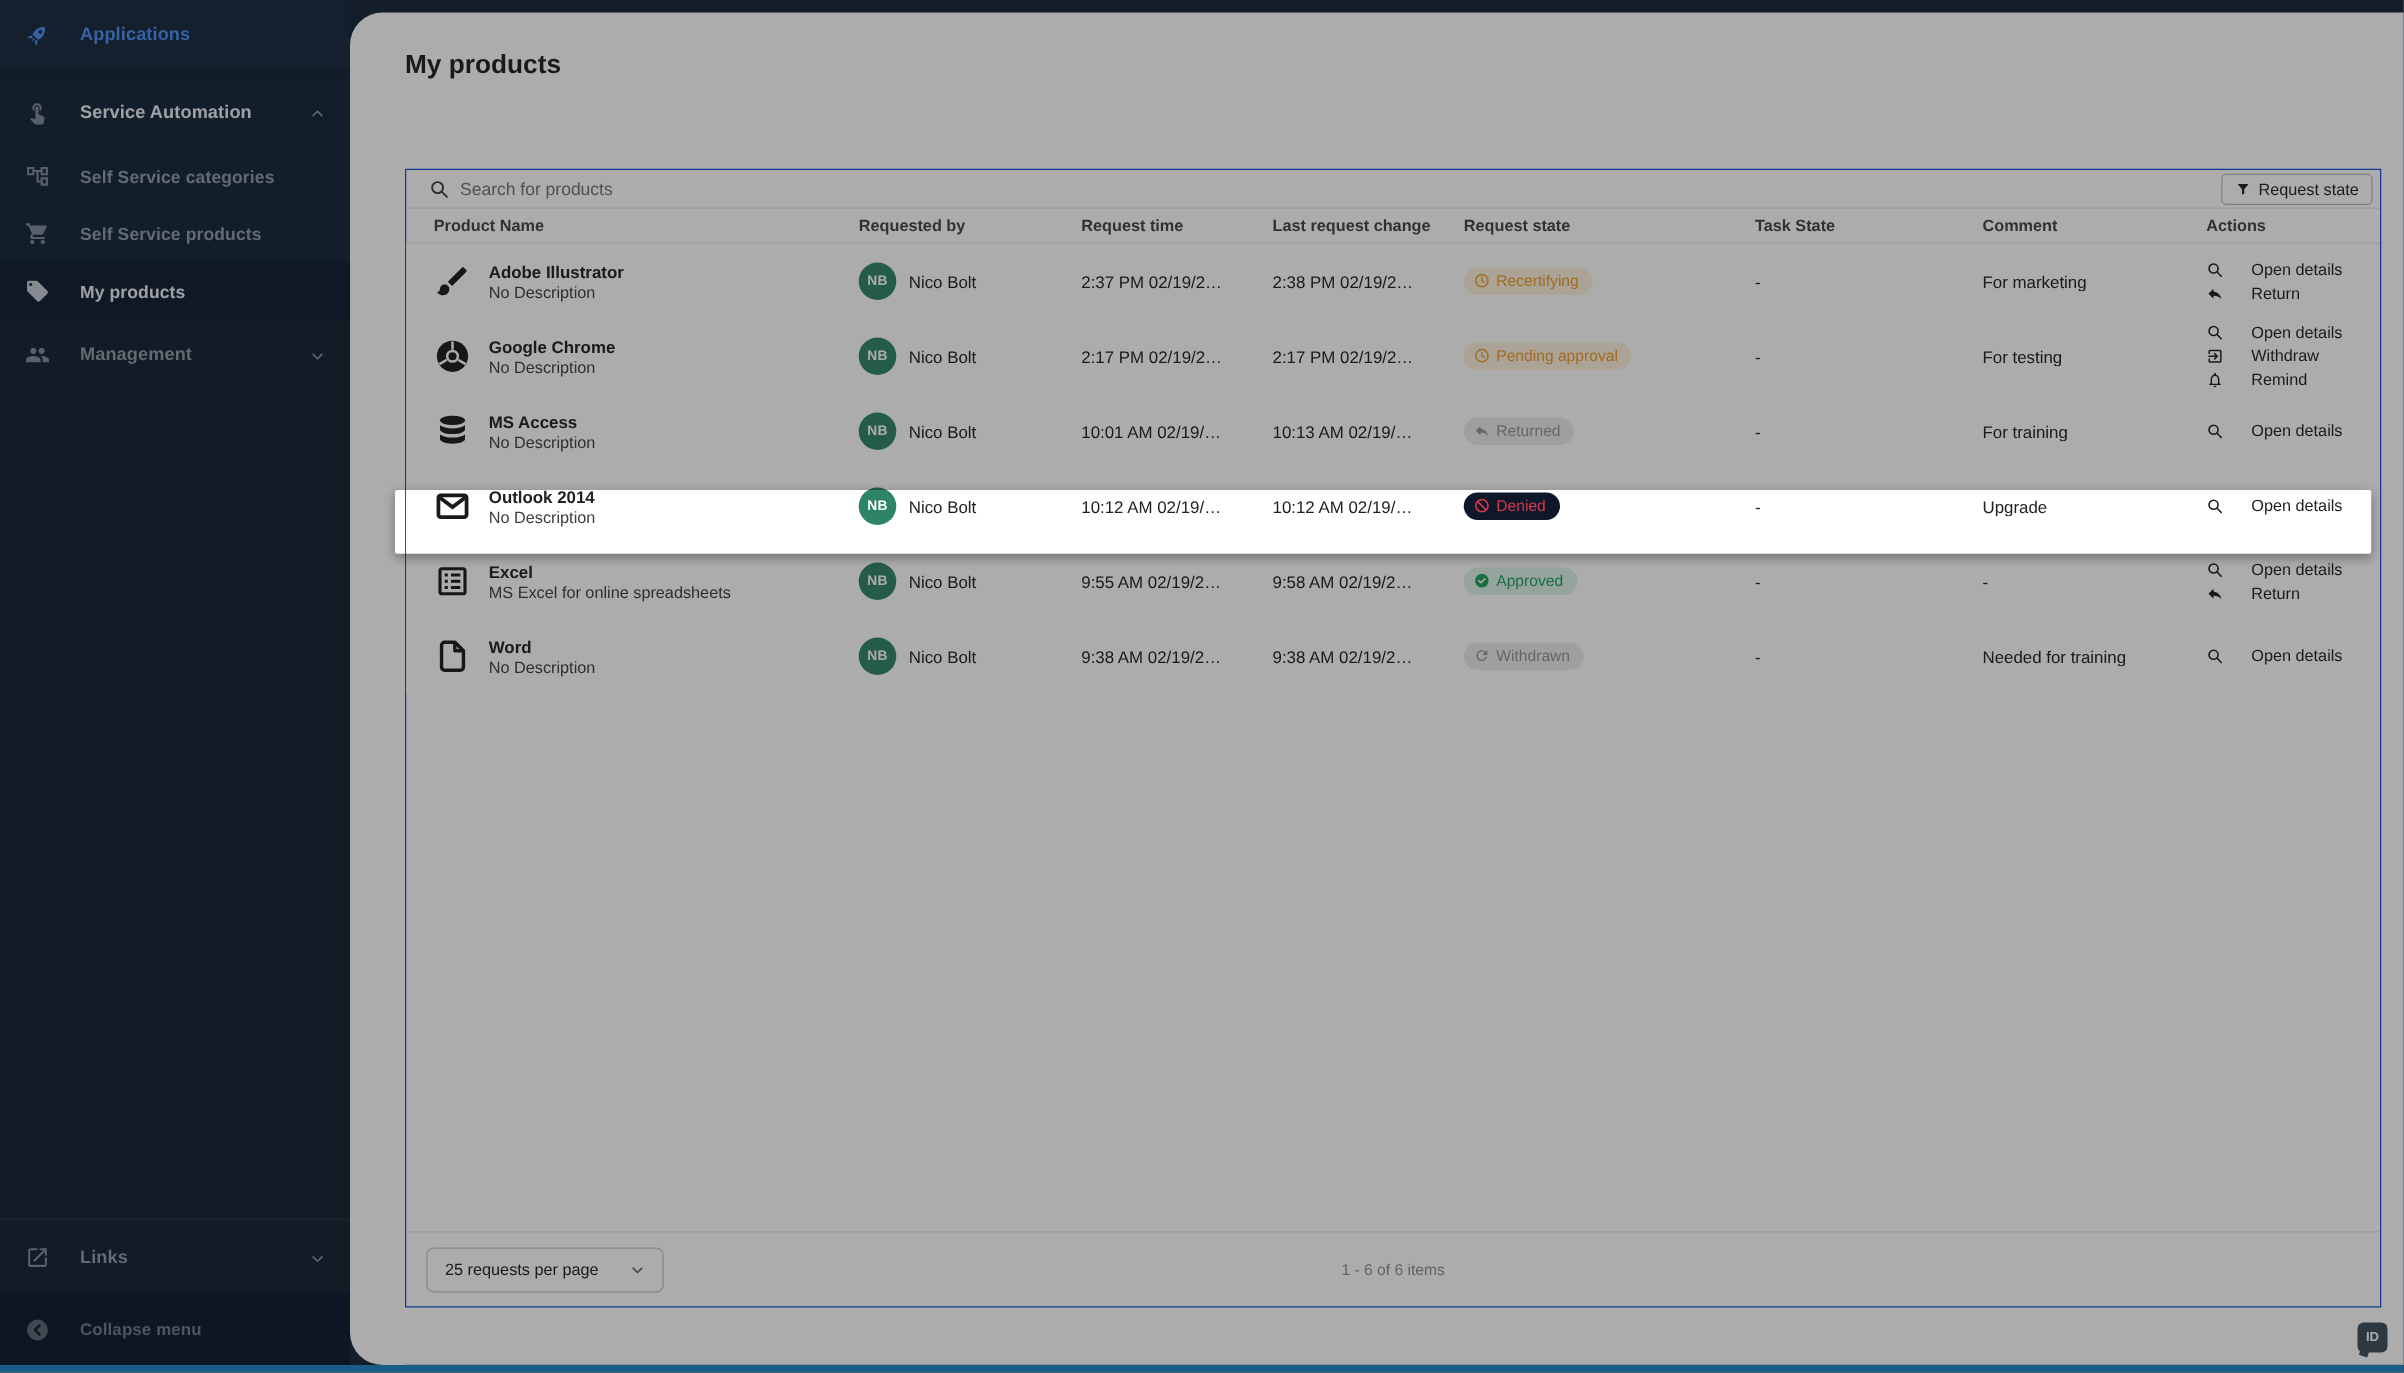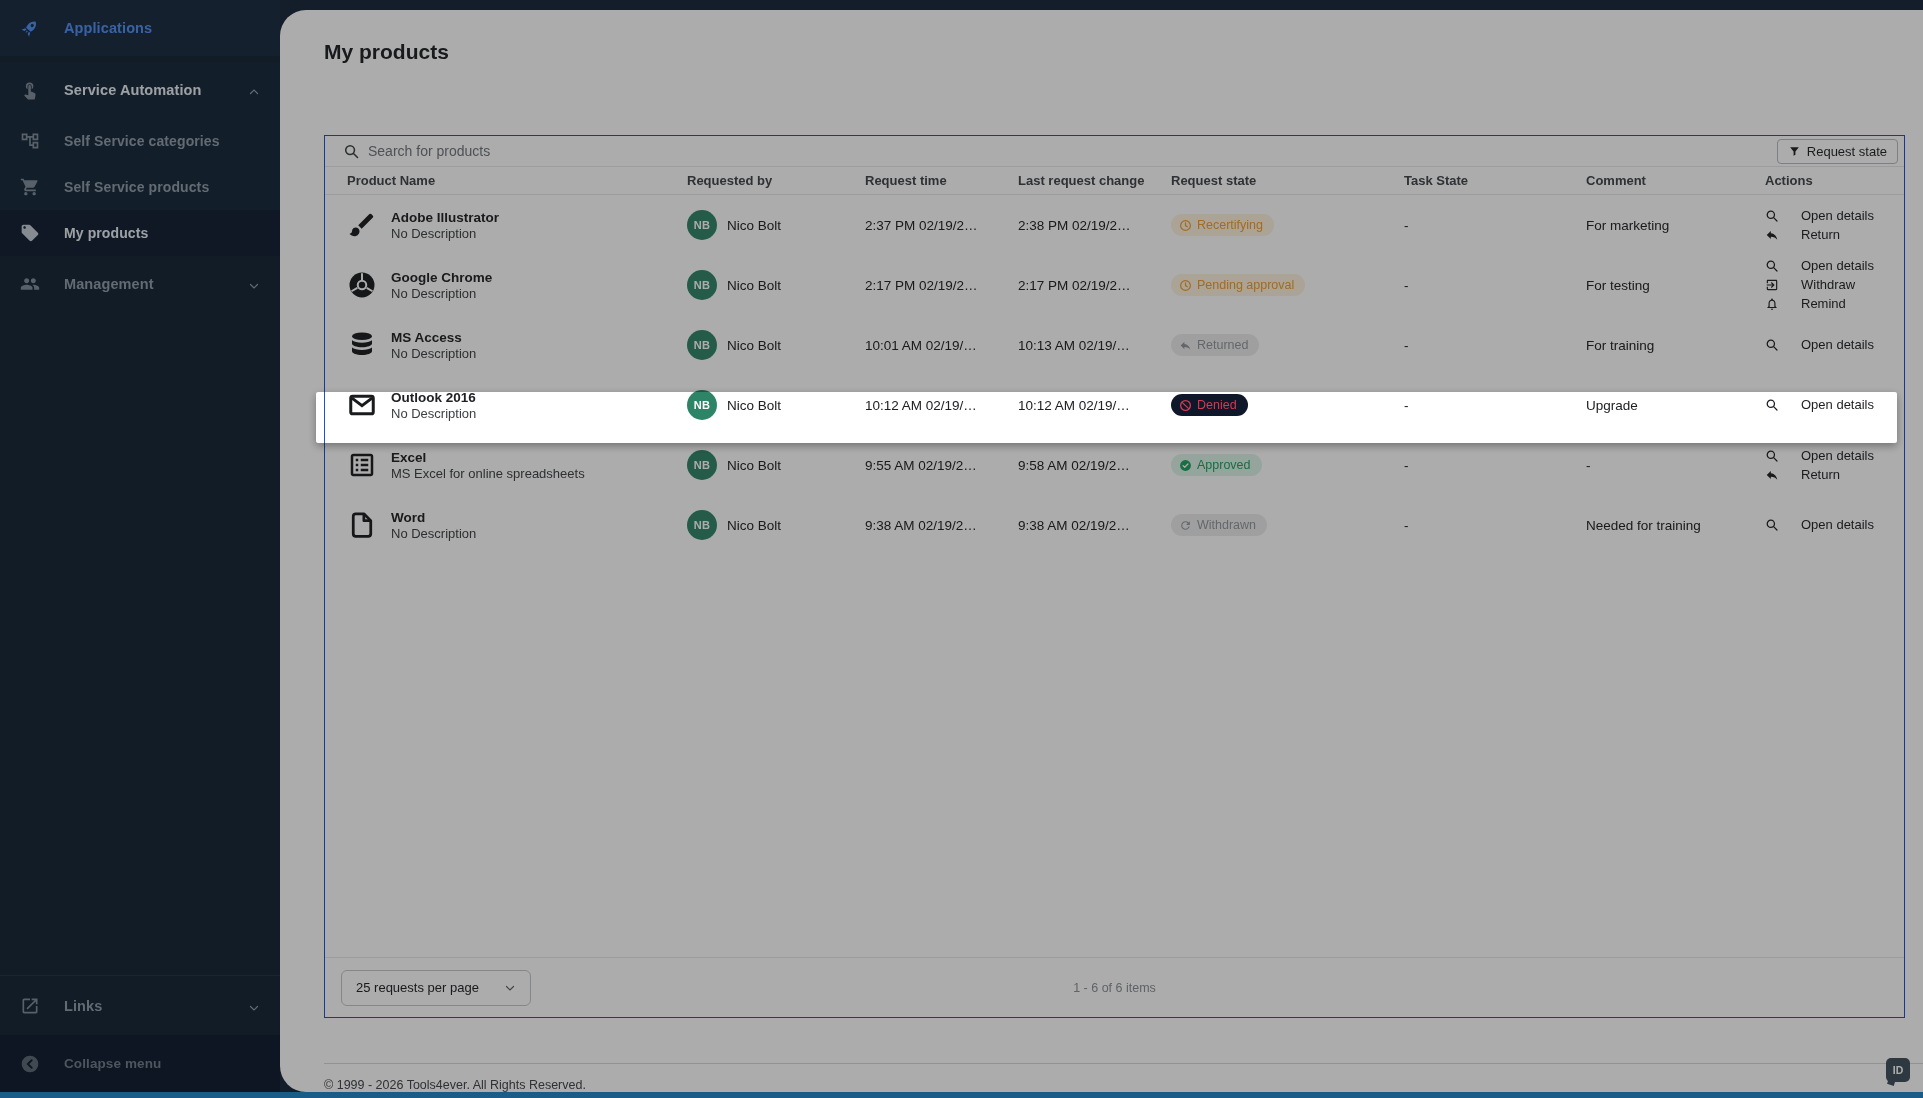--- a/index.html
+++ b/index.html
@@ -422,21 +422,21 @@
             </span>
         </div>
       </div>
 
       <div class="row">
         <div class="c-product prod">
           <span class="prod-ic"><svg viewBox="0 0 24 24">
                 <use href="#i-envelope"></use>
               </svg></span>
           <span class="prod-txt">
-            <div class="prod-name">Outlook 2016</div>
+            <div class="prod-name">Outlook 2014</div>
             <div class="prod-desc">No Description</div>
           </span>
         </div>
         <div class="c-requester req">
           <span class="avatar">NB</span>
           <span class="req-name">Nico Bolt</span>
         </div>
         <div class="c-time cell-txt">10:12 AM 02/19/…</div>
         <div class="c-change cell-txt">10:12 AM 02/19/…</div>
         <div class="c-state"><span class="badge danger">
@@ -538,19 +538,18 @@
           <span class="ps-lbl">25 requests per page</span>
           <svg viewBox="0 0 24 24">
               <use href="#i-chevdown"></use>
             </svg>
         </div>
         <div class="pager-range">1 - 6 of 6 items</div>
       </div>
     </div>
 
     <div class="footer-divider"></div>
-    <div class="copyright">© 1999 - 2026 Tools4ever. All Rights Reserved.</div>
     <div class="id-bubble">ID</div>
   </main>
 
   <div class="bottom-strip"></div>
   <div id="spotlight" style="left: 316px; top: 392px; width: 1581px; height: 51px;"></div>
 </div>
 
 </body></html>

